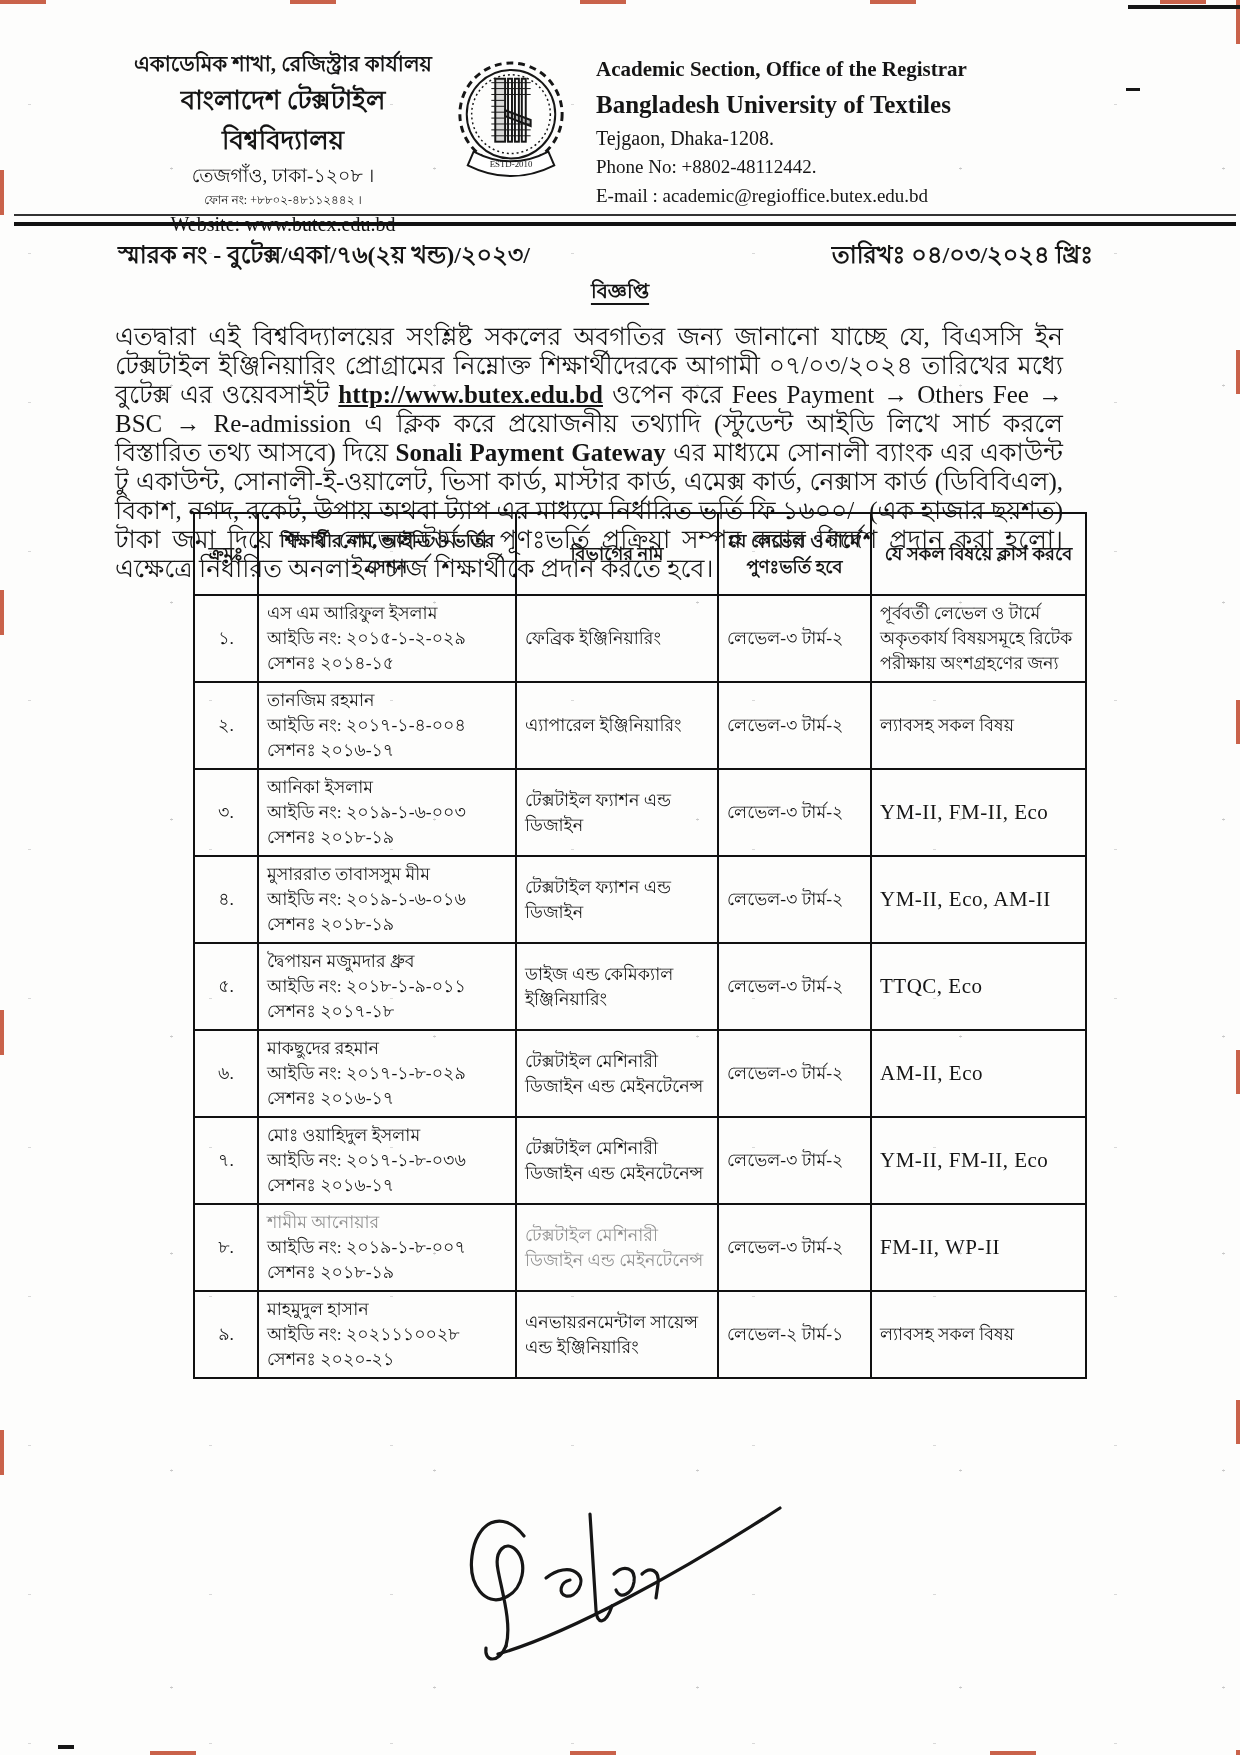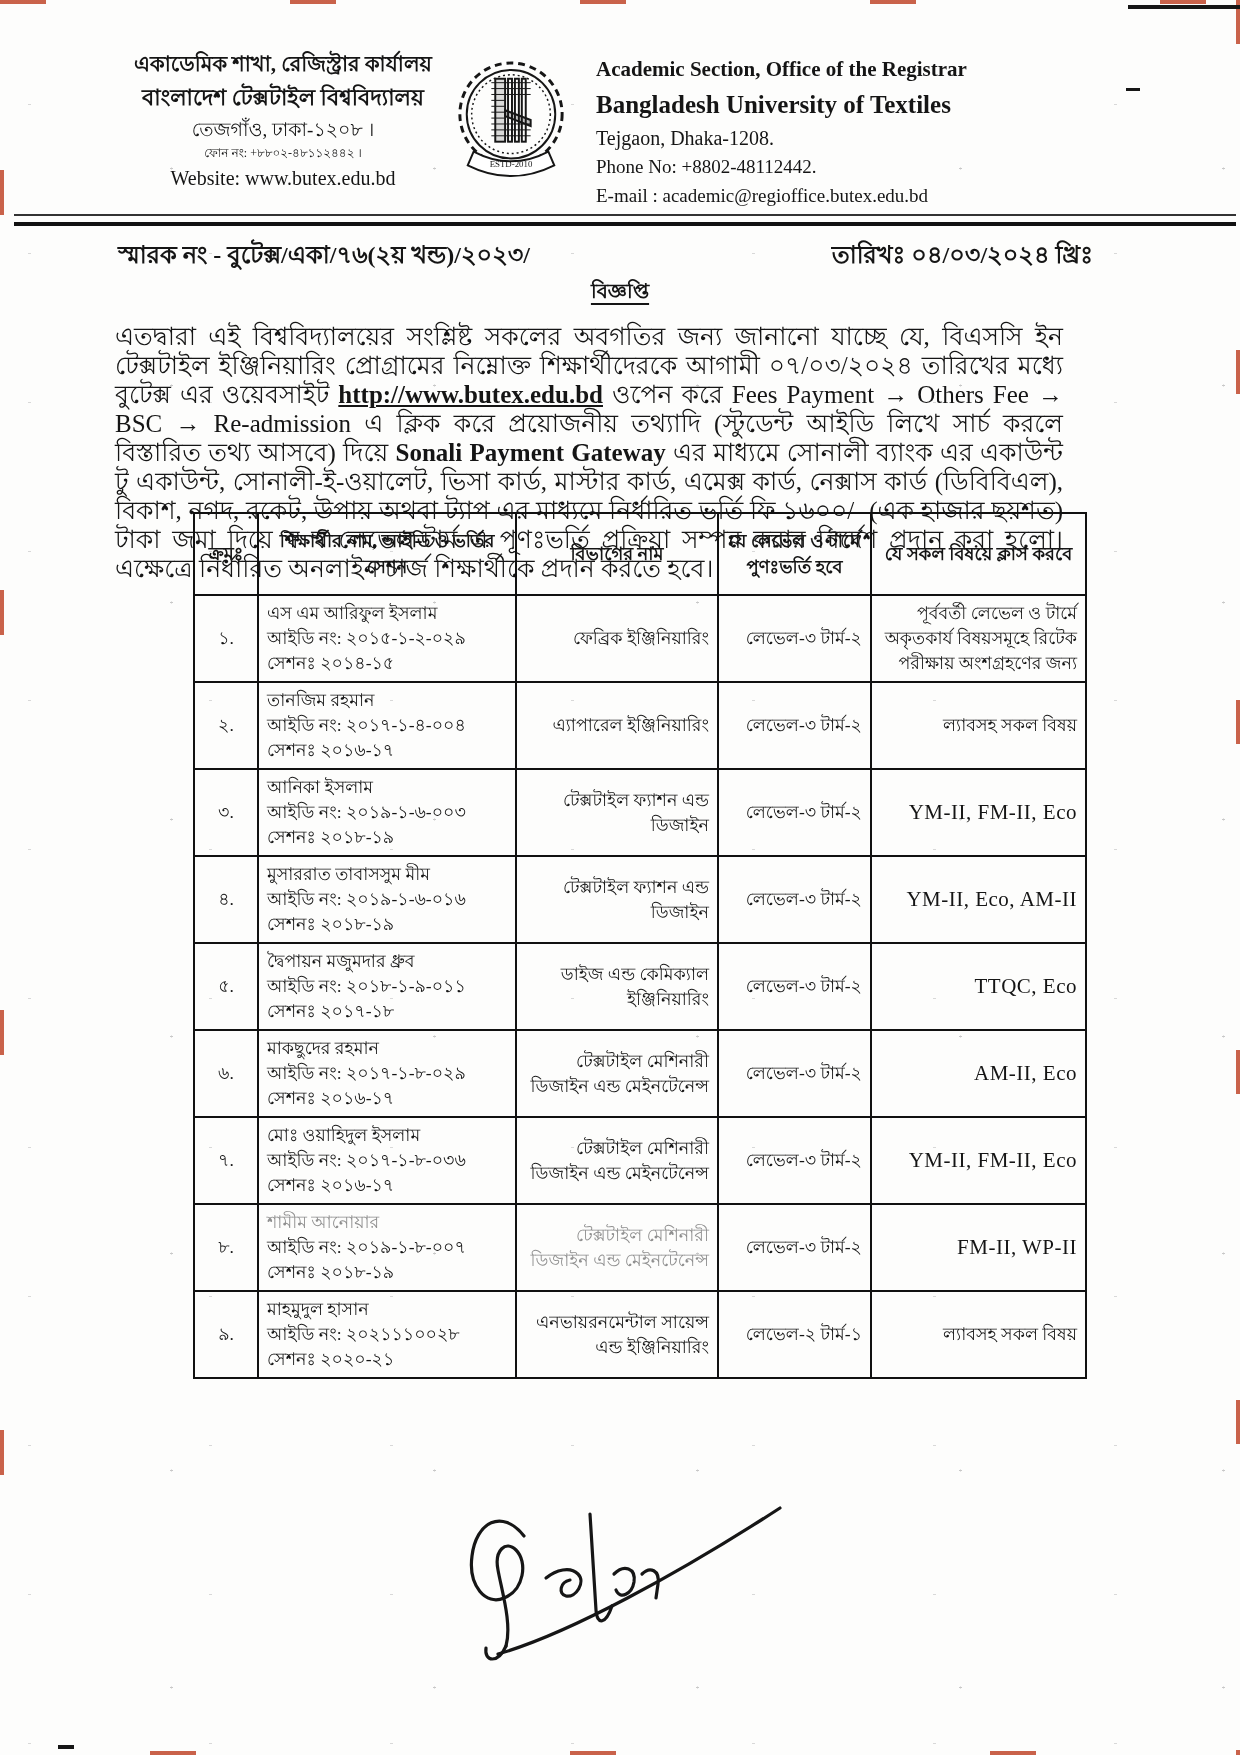--- a/index.html
+++ b/index.html
@@ -29,21 +29,21 @@
     background:repeating-linear-gradient(180deg,#c0472b 0 44px,transparent 44px 350px);}
 
   .artifact{position:absolute;background:#161616;}
   .artifact-topright{top:5px;right:0;width:112px;height:4px;}
   .artifact-dash{top:88px;right:100px;width:14px;height:3px;}
   .artifact-bottomleft{bottom:6px;left:58px;width:16px;height:4px;}
 
   
   .hdr-left{position:absolute;left:118px;top:48px;width:330px;text-align:center;line-height:1.55;}
   .hdr-left .l1{font-size:21px;font-weight:bold;}
-  .hdr-left .l2{font-size:22px;font-weight:bold;}
+  .hdr-left .l2{font-size:26px;font-weight:bold;}
   .hdr-left .l3{font-size:19px;}
   .hdr-left .l4{font-size:12px;}
   .hdr-left .l5{font-size:20px;}
   .logo-wrap{position:absolute;left:452px;top:52px;width:118px;height:142px;}
   .hdr-right{position:absolute;left:596px;top:54px;width:520px;line-height:1.5;}
   .hdr-right .l1{font-size:21px;font-weight:bold;}
   .hdr-right .l2{font-size:25px;font-weight:bold;}
   .hdr-right .l3{font-size:20px;}
   .hdr-right .l4{font-size:19px;}
   .hdr-right .l5{font-size:19px;}
@@ -62,21 +62,21 @@
 
   
   table.readmission{position:absolute;left:168px;top:512px;width:892px;
         border-collapse:collapse;table-layout:fixed;margin-left:25px;}
   table.readmission th, table.readmission td{
         border:2px solid #111;vertical-align:middle;
         font-size:17.5px;line-height:25px;padding:5px 8px;word-wrap:break-word;}
   table.readmission th{font-weight:bold;text-align:center;padding:14px 6px;font-size:18px;line-height:26px;}
   td.c-sl{text-align:center;}
   td.c-name{text-align:left;padding-left:12px;}
-  td.c-dept,td.c-level,td.c-subj{text-align:right;}
+  td.c-dept,td.c-level,td.c-subj{text-align:left;}
   td.c-subj .latin{font-size:21px;letter-spacing:.5px;}
   .faint{color:#8f8f8f;}
 
   .signature{position:absolute;left:428px;top:1478px;width:380px;height:205px;}
 </style>
 </head>
 <body>
 
 <div class="sheet">
 

